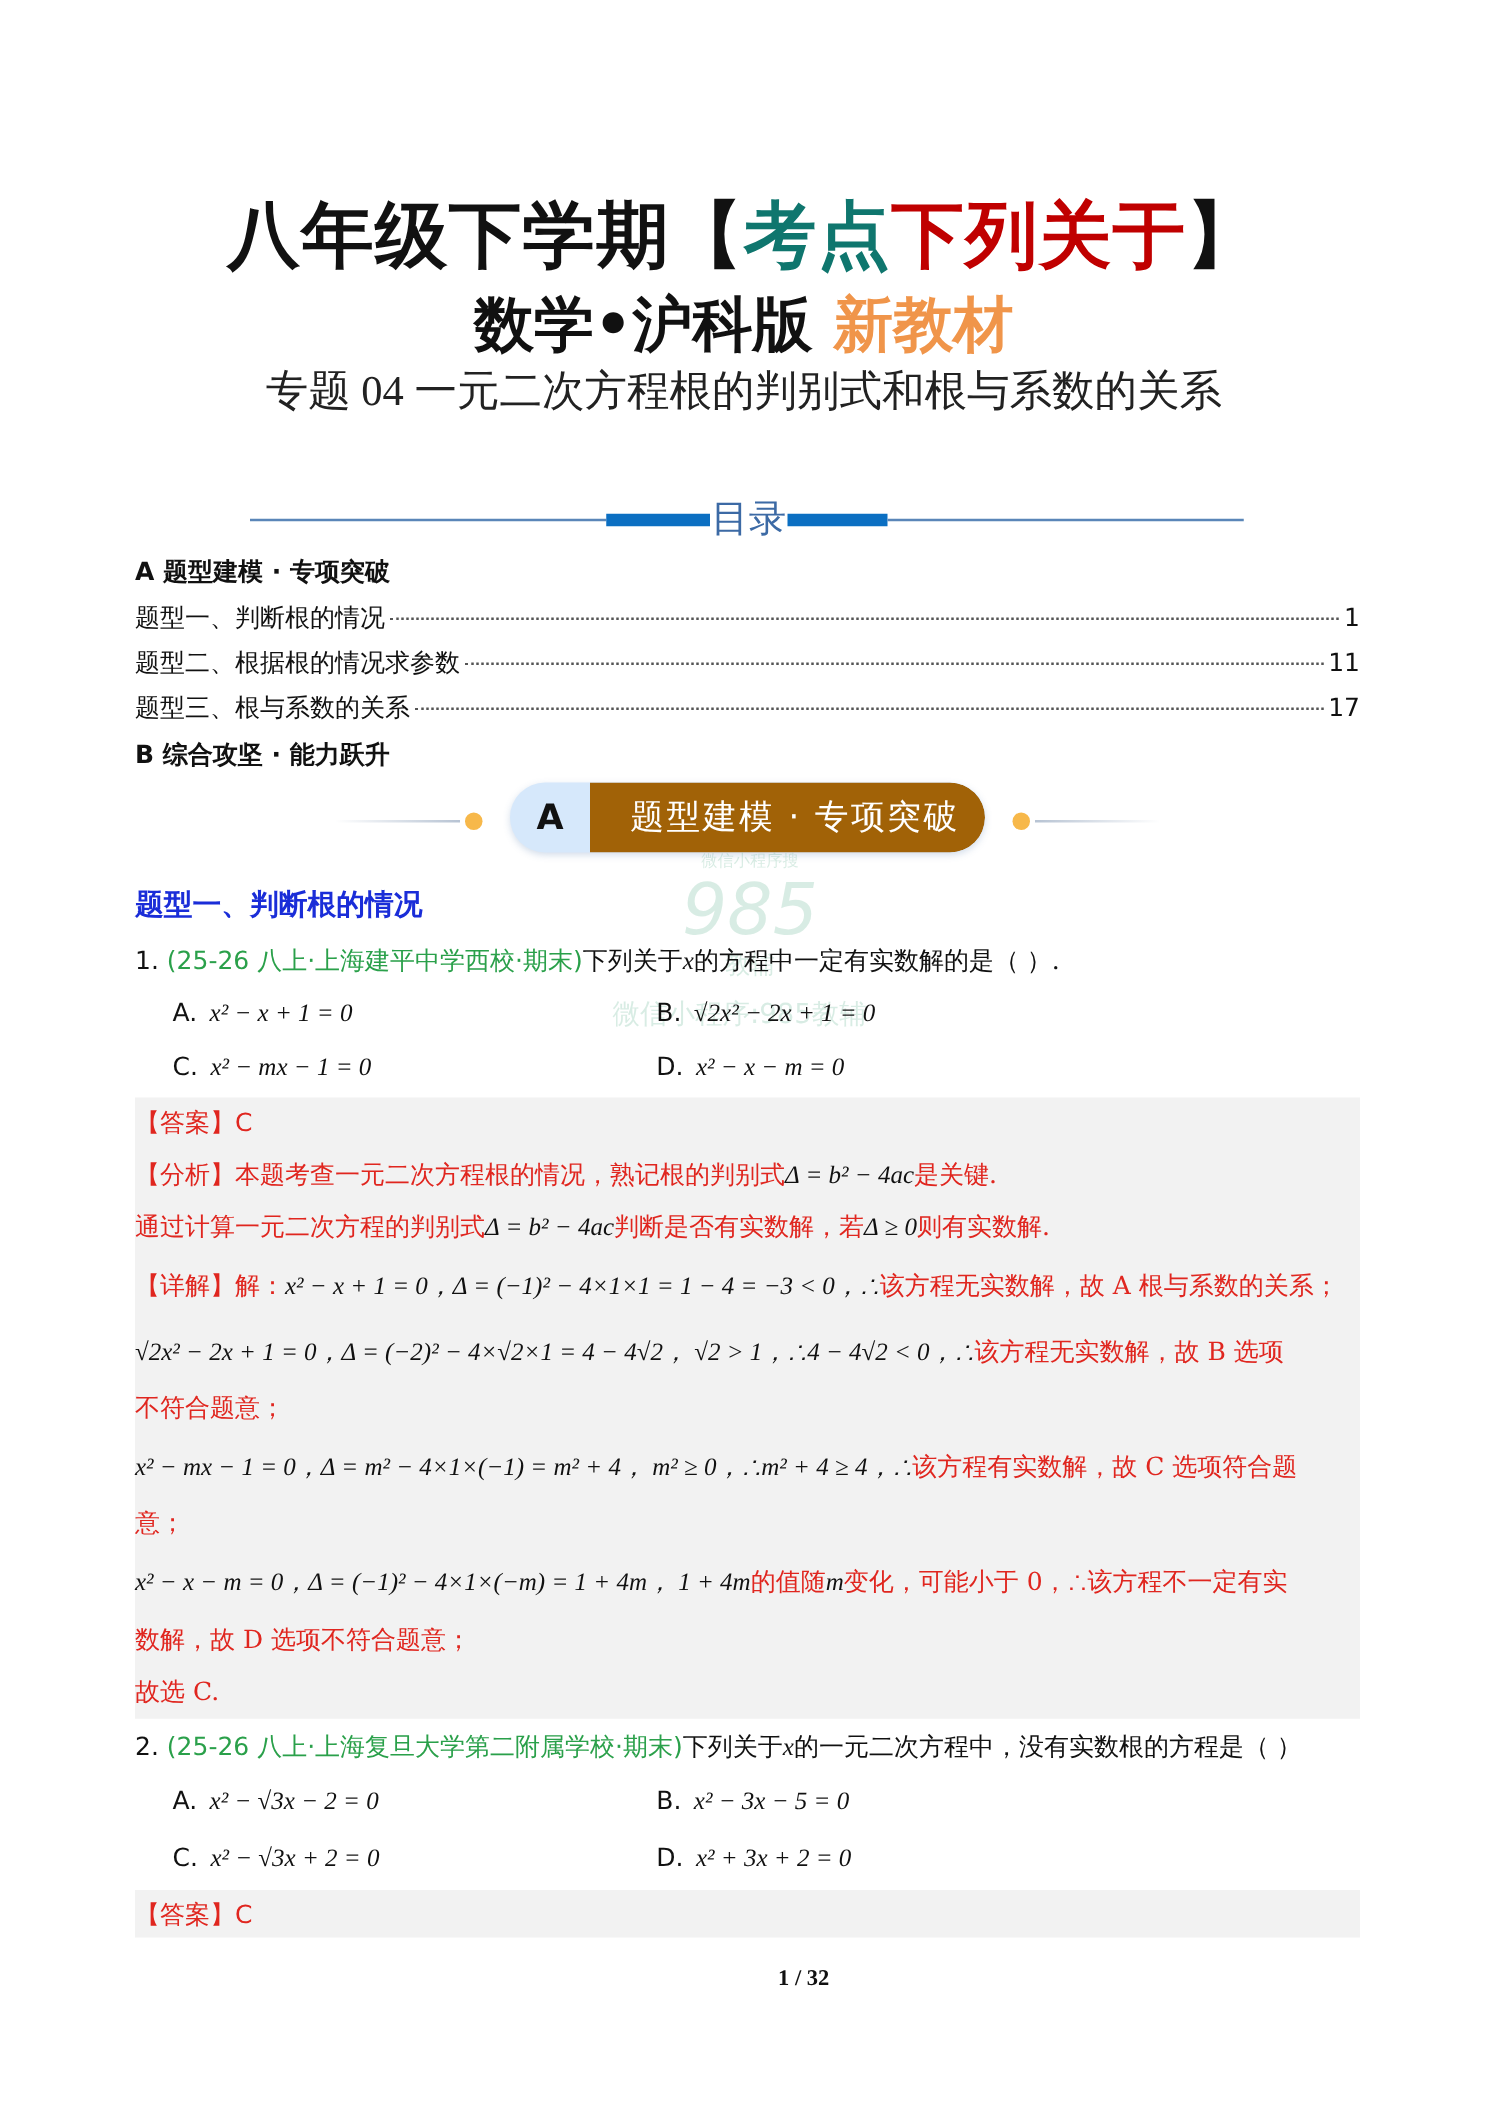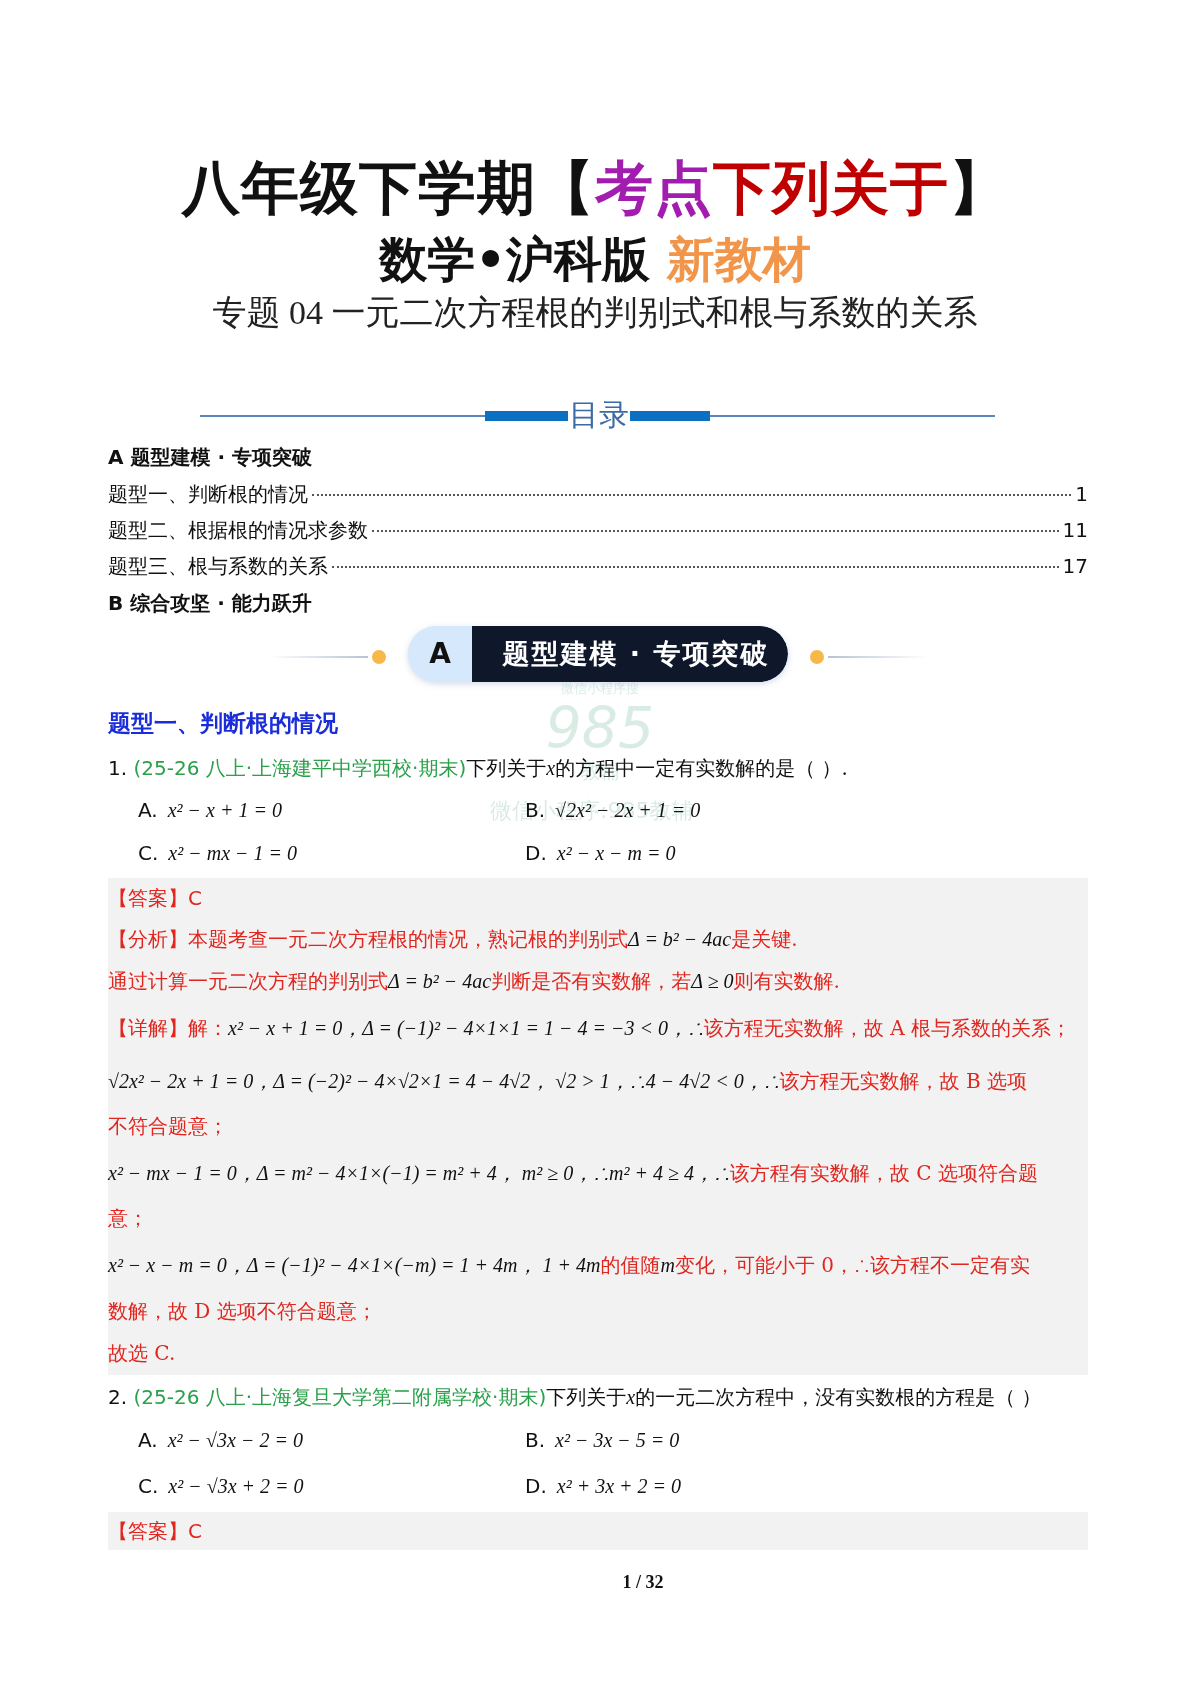--- a/index.html
+++ b/index.html
@@ -1,39 +1,39 @@
 <!DOCTYPE html>
 <html><head>
 <meta charset="utf-8">
 <style>
   html,body{margin:0;padding:0;background:#fff;}
   body{width:1190px;height:1683px;position:relative;overflow:hidden;font-family:"DejaVu Serif","Liberation Serif",serif;color:#111;}
   .abs{position:absolute;}
   .sans{font-family:"DejaVu Sans","Liberation Sans",sans-serif;}
   .math{font-family:"Liberation Serif","DejaVu Serif",serif;font-style:italic;}
   .title1{top:150px;left:0;width:1190px;text-align:center;font-size:58px;font-weight:900;letter-spacing:1px;font-family:"DejaVu Sans","Liberation Sans",sans-serif;}
-  .title1 .blue{color:#a21caf;}
+  .title1 .blue{color:#0f766e;}
   .title1 .red{color:#c00000;}
   .title2{top:228px;left:0;width:1190px;text-align:center;font-size:48px;font-weight:900;font-family:"DejaVu Sans","Liberation Sans",sans-serif;}
   .title2 .orange{color:#f0954a;}
   .title3{top:290px;left:0;width:1190px;text-align:center;font-size:34px;font-family:"Liberation Serif","DejaVu Serif",serif;color:#222;}
   .toc-head{top:395px;left:200px;width:795px;height:40px;}
   .toc-line{position:absolute;top:20px;height:2px;background:#5a86b8;}
   .toc-bar{position:absolute;top:16px;height:10px;background:#0b6fc2;}
   .toc-label{position:absolute;top:0;left:368px;width:62px;text-align:center;font-size:30px;color:#3c6aa5;font-family:"DejaVu Sans","Liberation Sans",sans-serif;}
   .toc-sec{left:108px;font-size:20px;font-weight:bold;font-family:"DejaVu Sans","Liberation Sans",sans-serif;}
   .toc-row{left:108px;width:980px;font-size:20px;display:flex;align-items:baseline;font-family:"DejaVu Sans","Liberation Sans",sans-serif;}
   .toc-row .dots{flex:1;border-bottom:2px dotted #555;margin:0 4px;transform:translateY(-5px);}
   .toc-row .pg{font-size:20px;}
   .banner{top:626px;left:268px;width:660px;height:62px;}
   .banner .line{position:absolute;top:30px;height:2px;background:linear-gradient(to right,#fff,#b7c3d3);}
   .banner .dot{position:absolute;top:24px;width:14px;height:14px;border-radius:50%;background:#f7b84a;}
   .banner .pill{position:absolute;left:140px;top:0;width:380px;height:56px;border-radius:28px;background:#d6e8fb;overflow:hidden;box-shadow:0 2px 6px rgba(80,120,170,.25);}
   .banner .pill .letter{position:absolute;left:0;top:0;width:64px;height:56px;line-height:56px;text-align:center;font-size:28px;font-weight:bold;color:#111;font-family:"DejaVu Sans","Liberation Sans",sans-serif;}
-  .banner .pill .txt{position:absolute;left:64px;top:0;right:0;height:56px;line-height:56px;background:#0f172a;border-radius:0 28px 28px 0;color:#fff;font-size:27px;font-weight:bold;text-align:center;letter-spacing:2px;font-family:"DejaVu Sans","Liberation Sans",sans-serif;padding-left:12px;}
+  .banner .pill .txt{position:absolute;left:64px;top:0;right:0;height:56px;line-height:56px;background:#a16207;border-radius:0 28px 28px 0;color:#fff;font-size:27px;font-weight:normal;text-align:center;letter-spacing:2px;font-family:"DejaVu Sans","Liberation Sans",sans-serif;padding-left:12px;}
   .section-title{top:708px;left:108px;font-size:23px;font-weight:bold;color:#1a2dd8;font-family:"DejaVu Sans","Liberation Sans",sans-serif;}
   .q{left:108px;font-size:20px;white-space:nowrap;}
   .q .num{font-family:"DejaVu Sans","Liberation Sans",sans-serif;}
   .q .src{color:#2aa04a;font-family:"DejaVu Sans","Liberation Sans",sans-serif;}
   .opt{font-size:20px;white-space:nowrap;}
   .opt .lab{font-family:"DejaVu Sans","Liberation Sans",sans-serif;margin-right:10px;}
   .ansbox{left:108px;width:980px;background:#f2f2f2;}
   .ans{font-size:20px;color:#e0261f;white-space:nowrap;}
   .ans .m{color:#111;text-align:right;}
   .red{color:#e0261f;}

